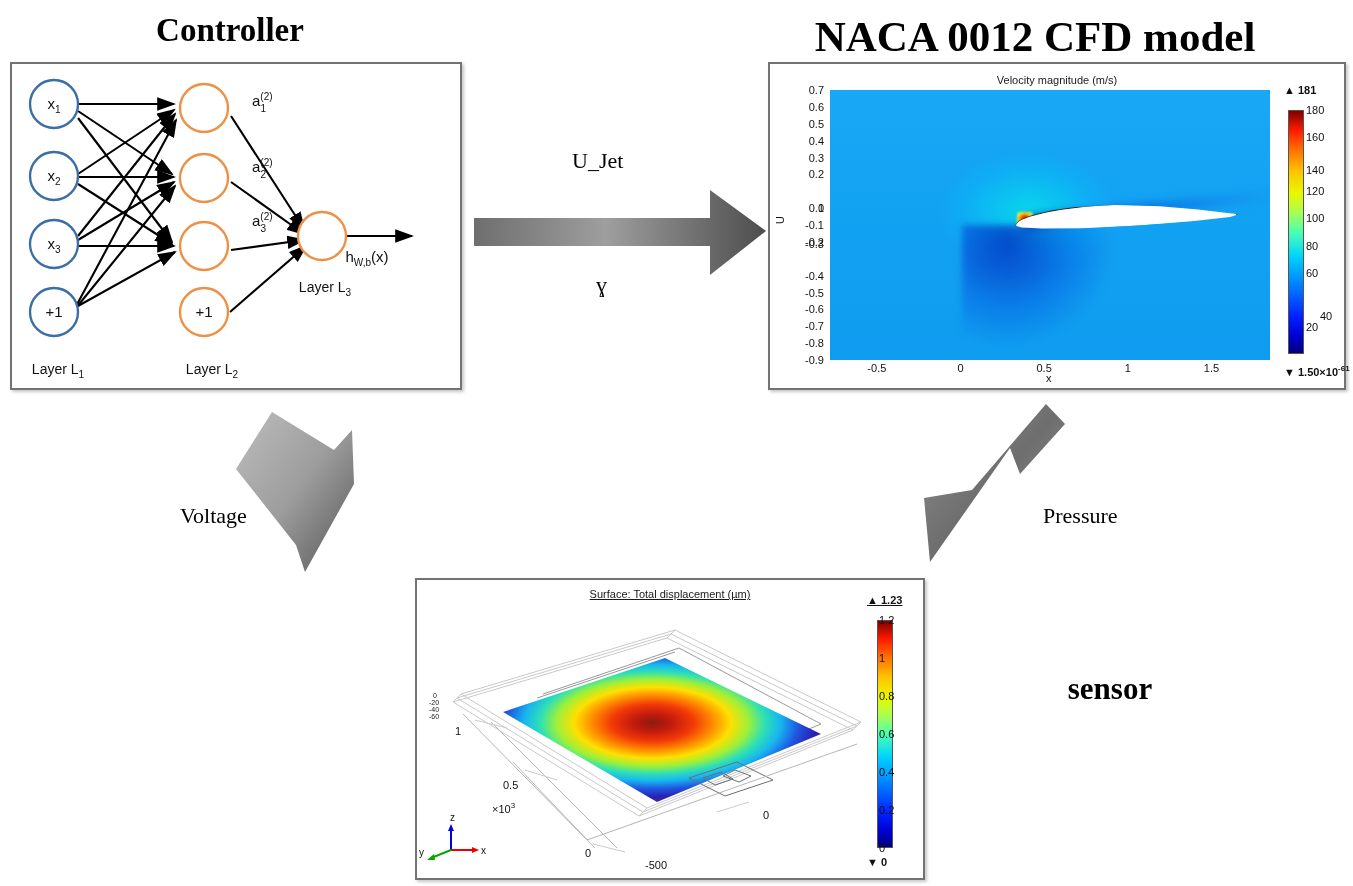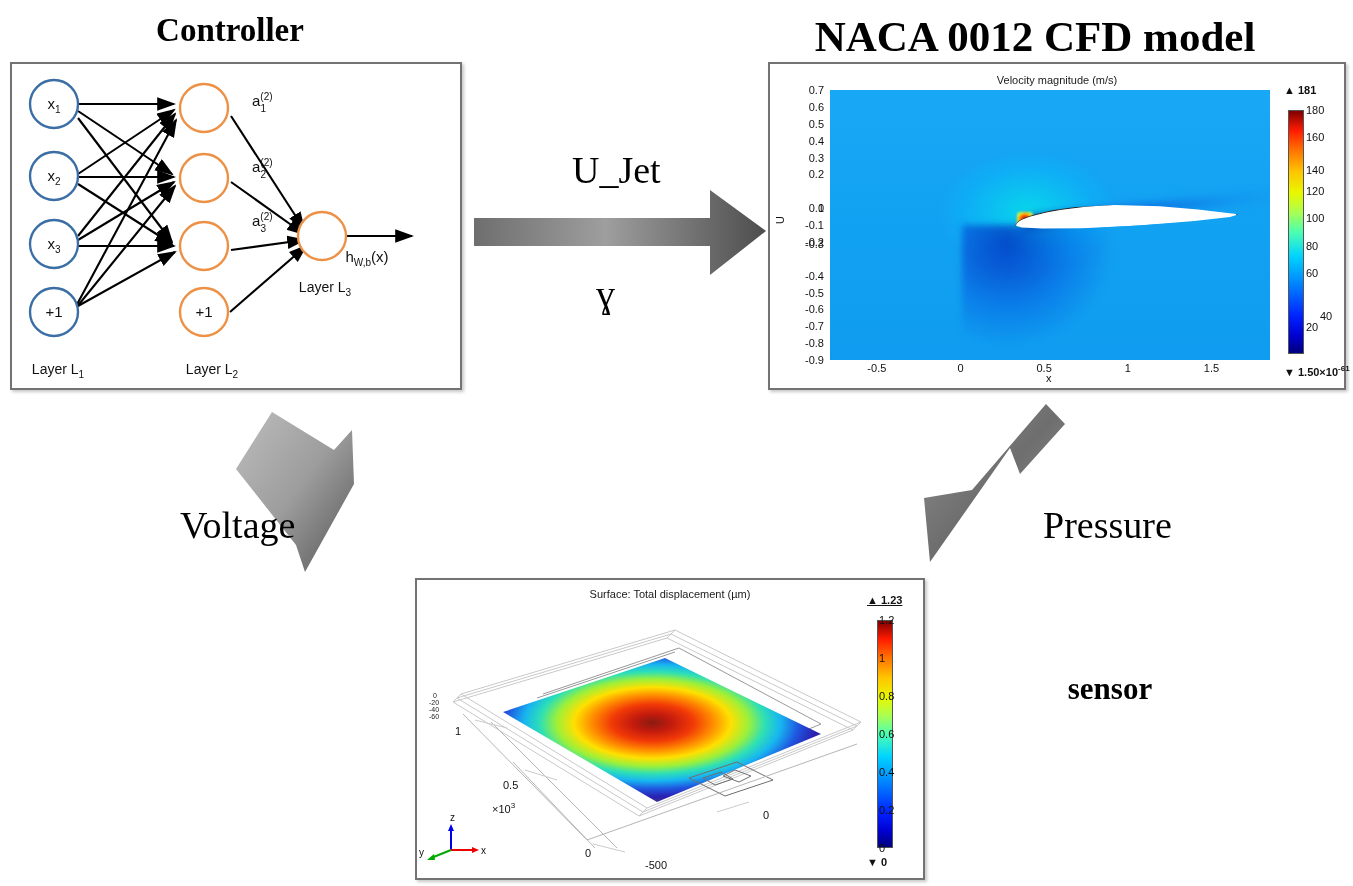--- a/index.html
+++ b/index.html
@@ -167,38 +167,38 @@
   }
   .cb-extreme {
     position: absolute;
     font-size: 11px;
     color: #111;
     white-space: nowrap;
     font-weight: 600;
   }
 
   
-  #sensor-plot-title { left: 0; top: 8px; width: 100%; font-size: 11px; }
+  #sensor-plot-title { left: 0; top: 8px; width: 100%; font-size: 11px; text-decoration: underline; }
   #sensor-stage { position: absolute; left: 0; top: 22px; width: 455px; height: 272px; }
   #sensor-cb-wrap { position: absolute; left: 452px; top: 14px; width: 56px; height: 280px; }
 
   .sens-lab {
     position: absolute;
     font-size: 11px;
     color: #111;
     white-space: nowrap;
     line-height: 1;
   }
 
   
   #arrows-svg { position: absolute; left: 0; top: 0; pointer-events: none; }
   .flowlabel {
     position: absolute;
     font-family: "Liberation Serif", serif;
-    font-size: 38px;
+    font-size: 22px;
     color: #000;
     white-space: nowrap;
   }
   #lab-ujet    { left: 572px; top: 148px; }
   #lab-gamma   { left: 596px; top: 272px; }
   #lab-voltage { left: 180px; top: 503px; }
   #lab-pressure{ left: 1043px; top: 503px; }
 </style>
 </head>
 <body>

